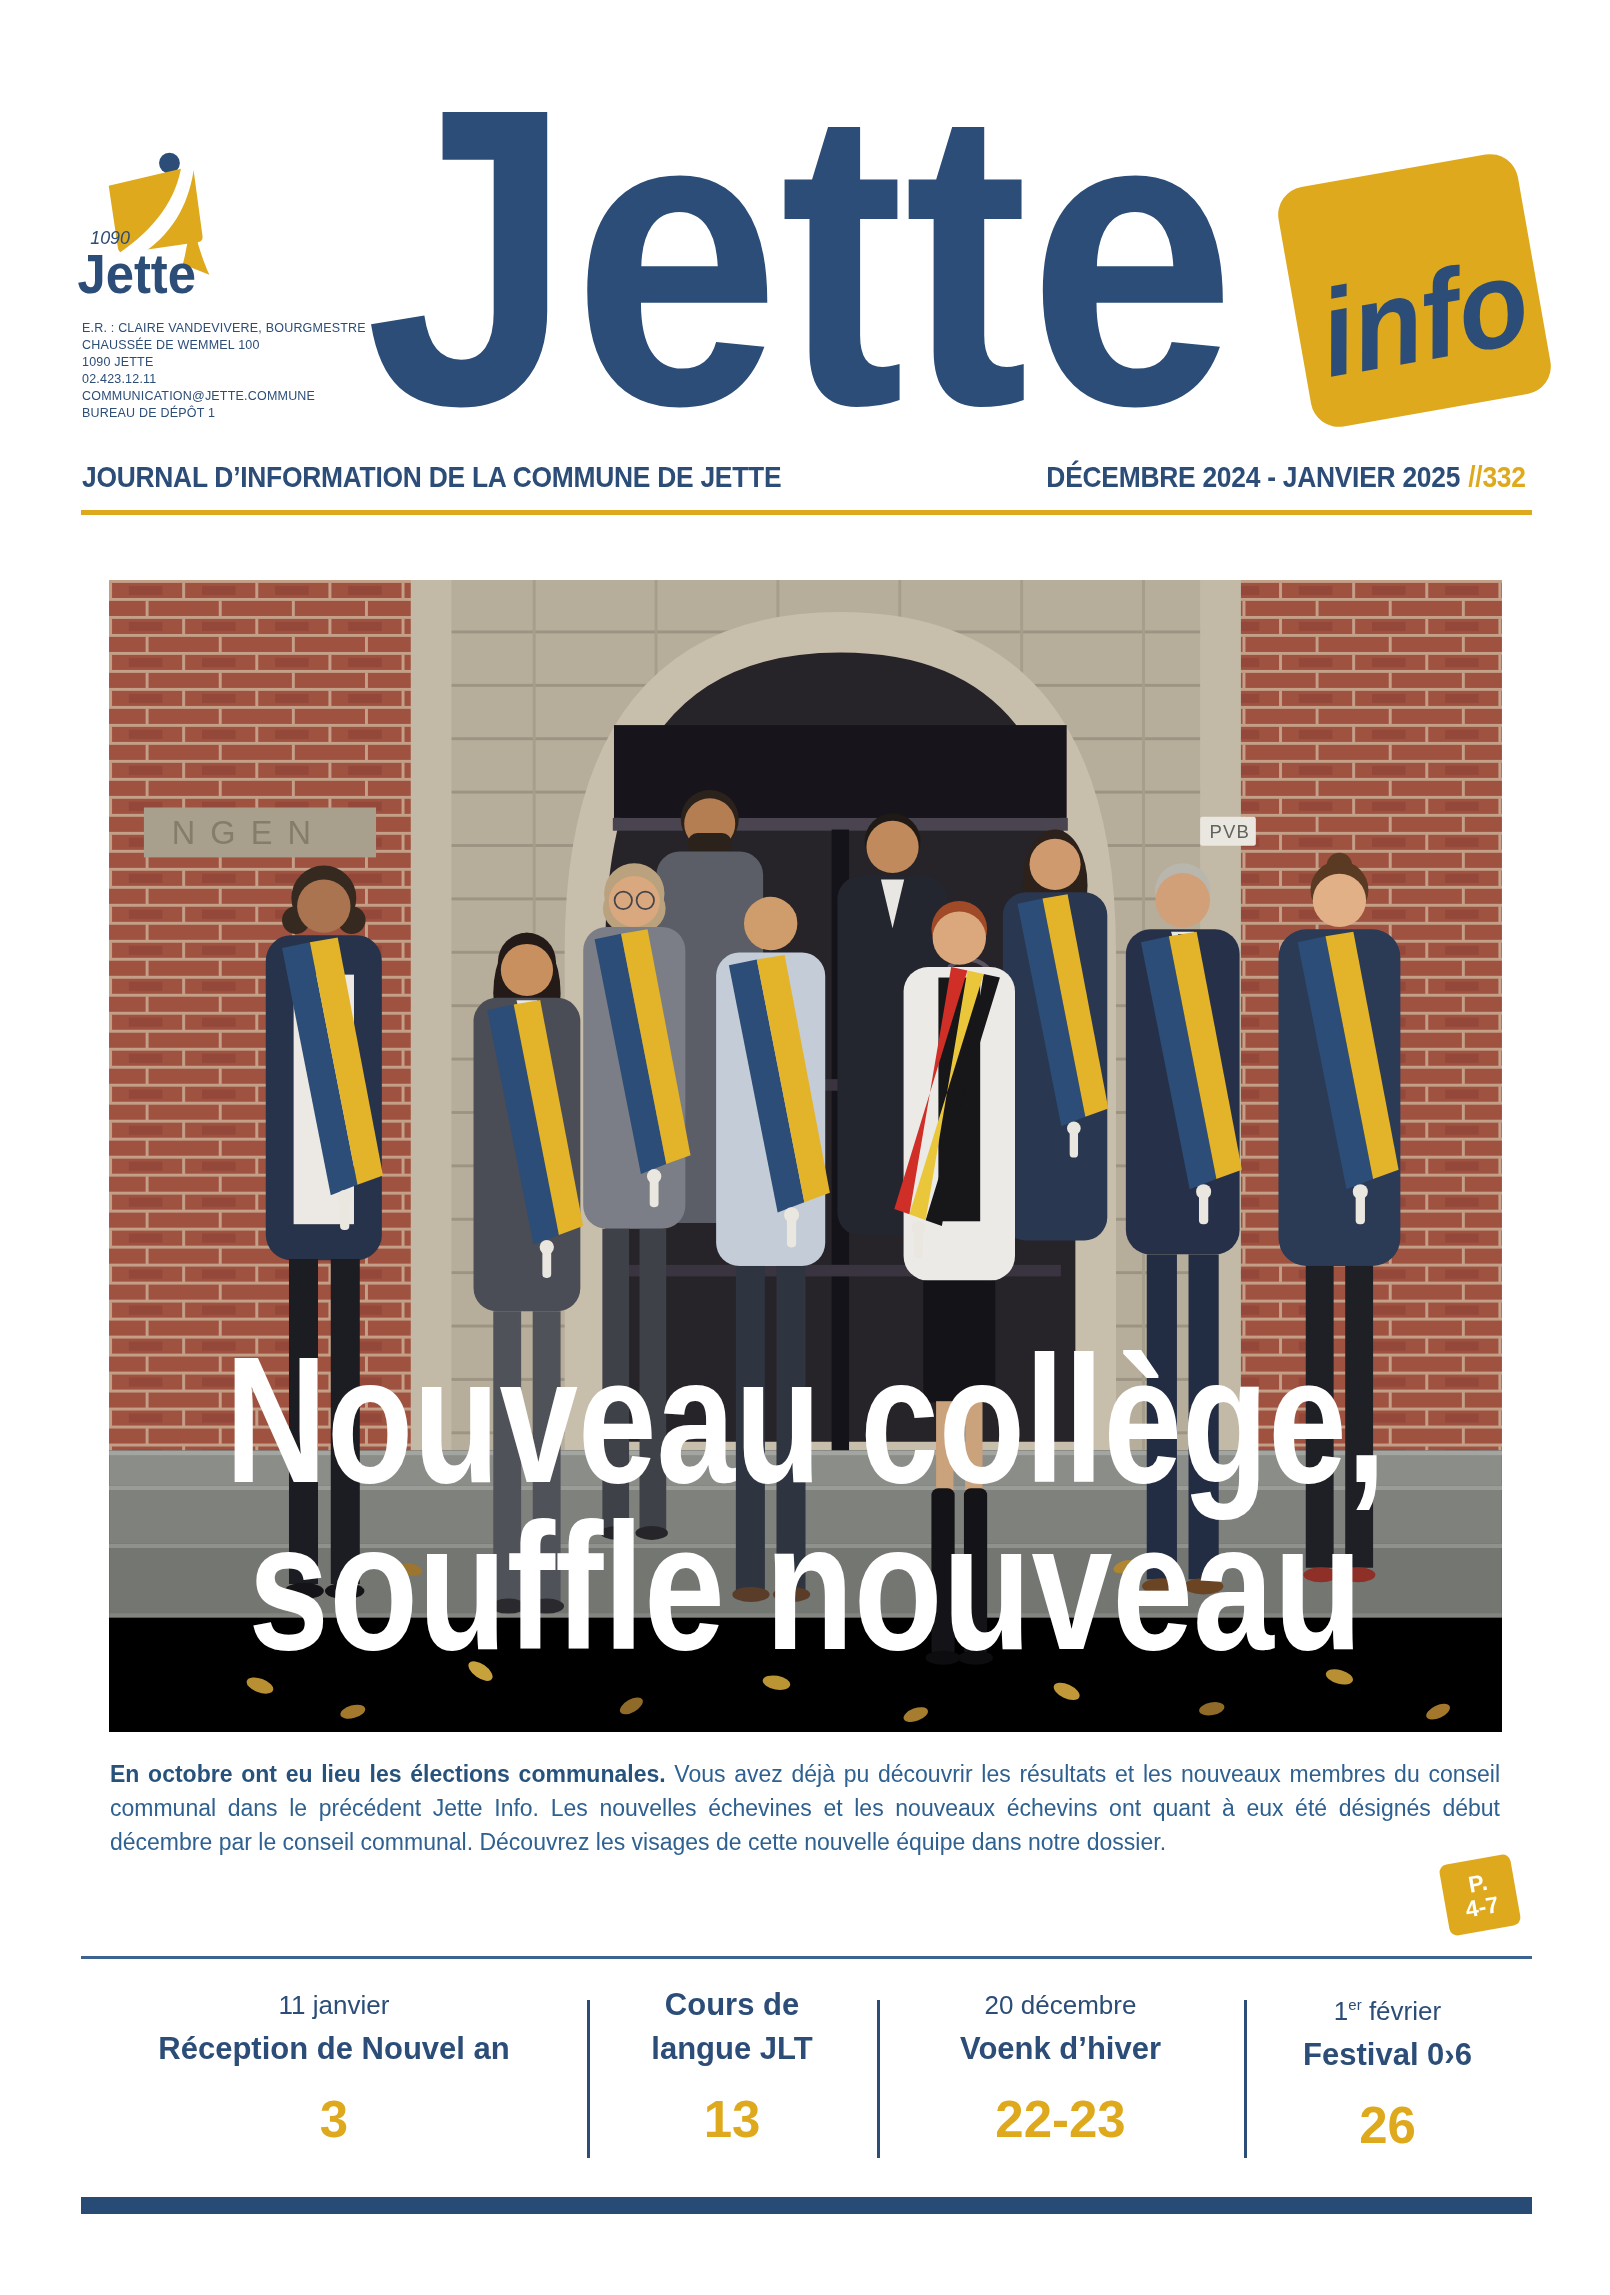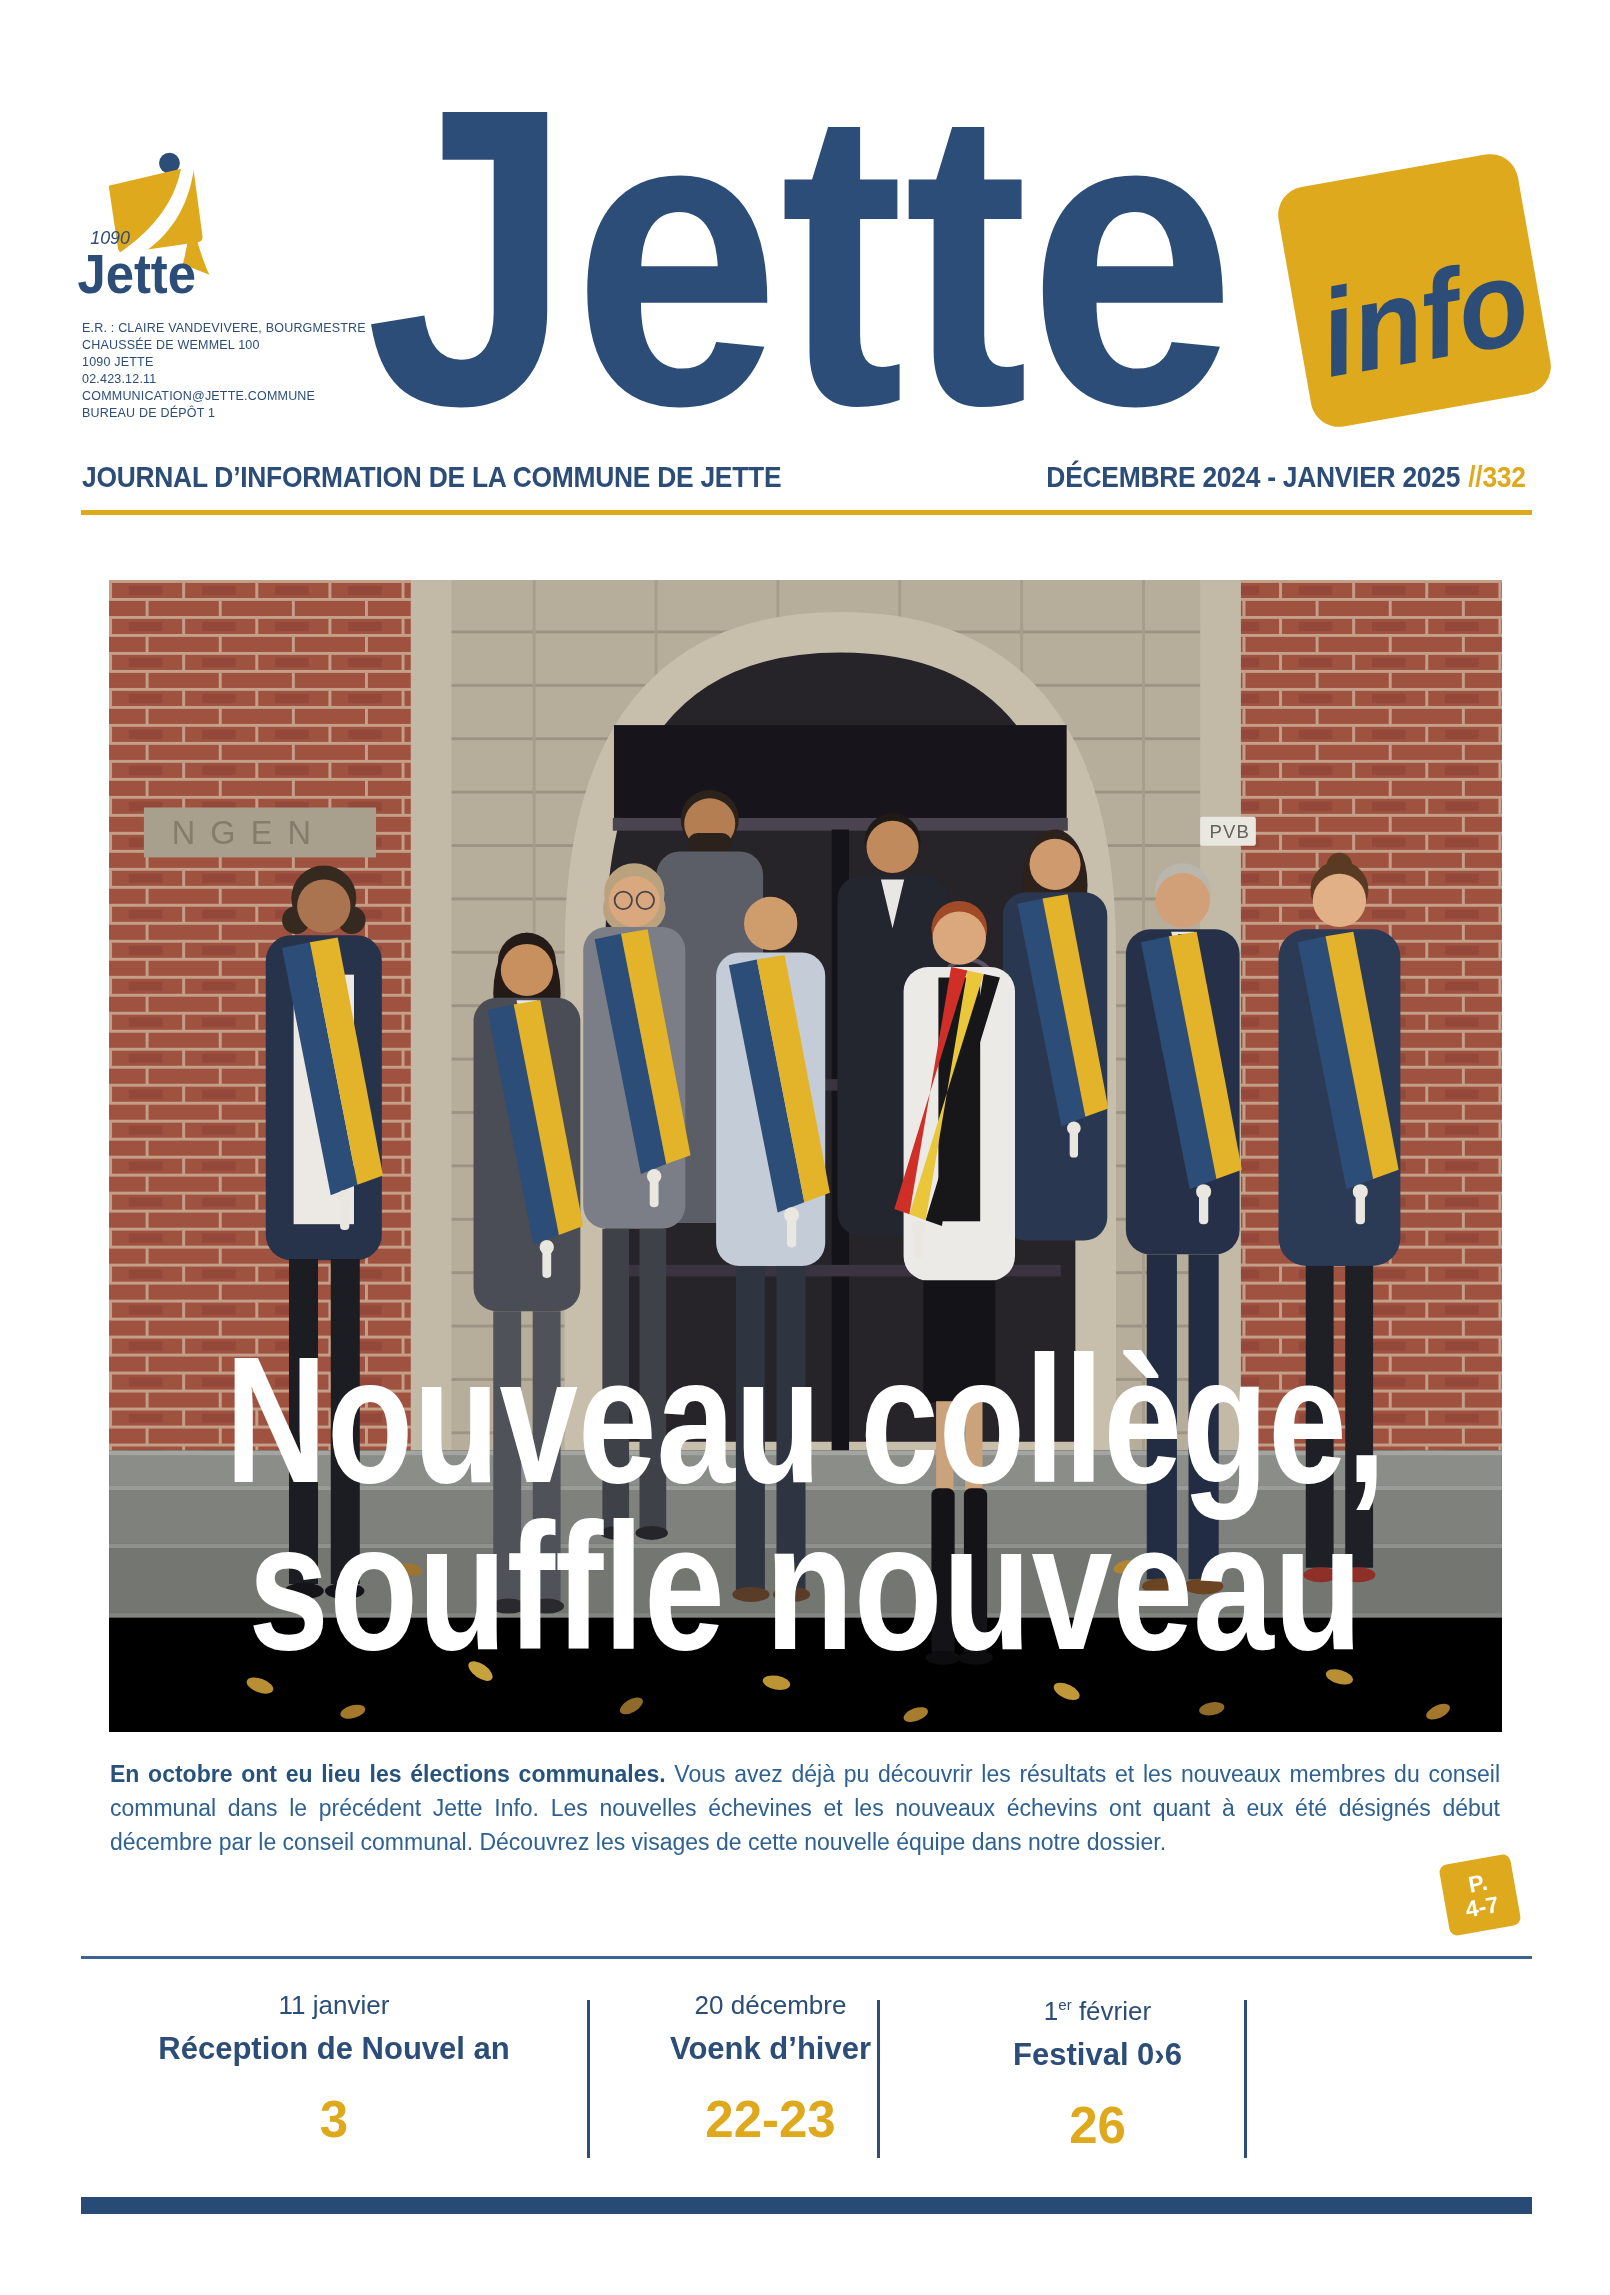--- a/index.html
+++ b/index.html
@@ -279,20 +279,25 @@
   </div>
 
   <div class="abs agenda-rule" style="left:81px;top:1956px;width:1451px"></div>
 
   <div class="abs agenda" style="left:81px;top:1984px">
     <div class="ag-col" style="width:506px">
       <div class="ag-date">11 janvier</div>
       <div class="ag-event">Réception de Nouvel an</div>
       <div class="ag-num">3</div>
     </div>
+    <div class="ag-col" style="width:290px">
+      <div class="ag-event" style="line-height:42px">Cours de</div>
+      <div class="ag-event">langue JLT</div>
+      <div class="ag-num">13</div>
+    </div>
     <div class="ag-col" style="width:367px">
       <div class="ag-date">20 décembre</div>
       <div class="ag-event">Voenk d’hiver</div>
       <div class="ag-num">22-23</div>
     </div>
     <div class="ag-col" style="width:287px">
       <div class="ag-date"><span>1</span><sup>er</sup><span> février</span></div>
       <div class="ag-event">Festival 0›6</div>
       <div class="ag-num">26</div>
     </div>

